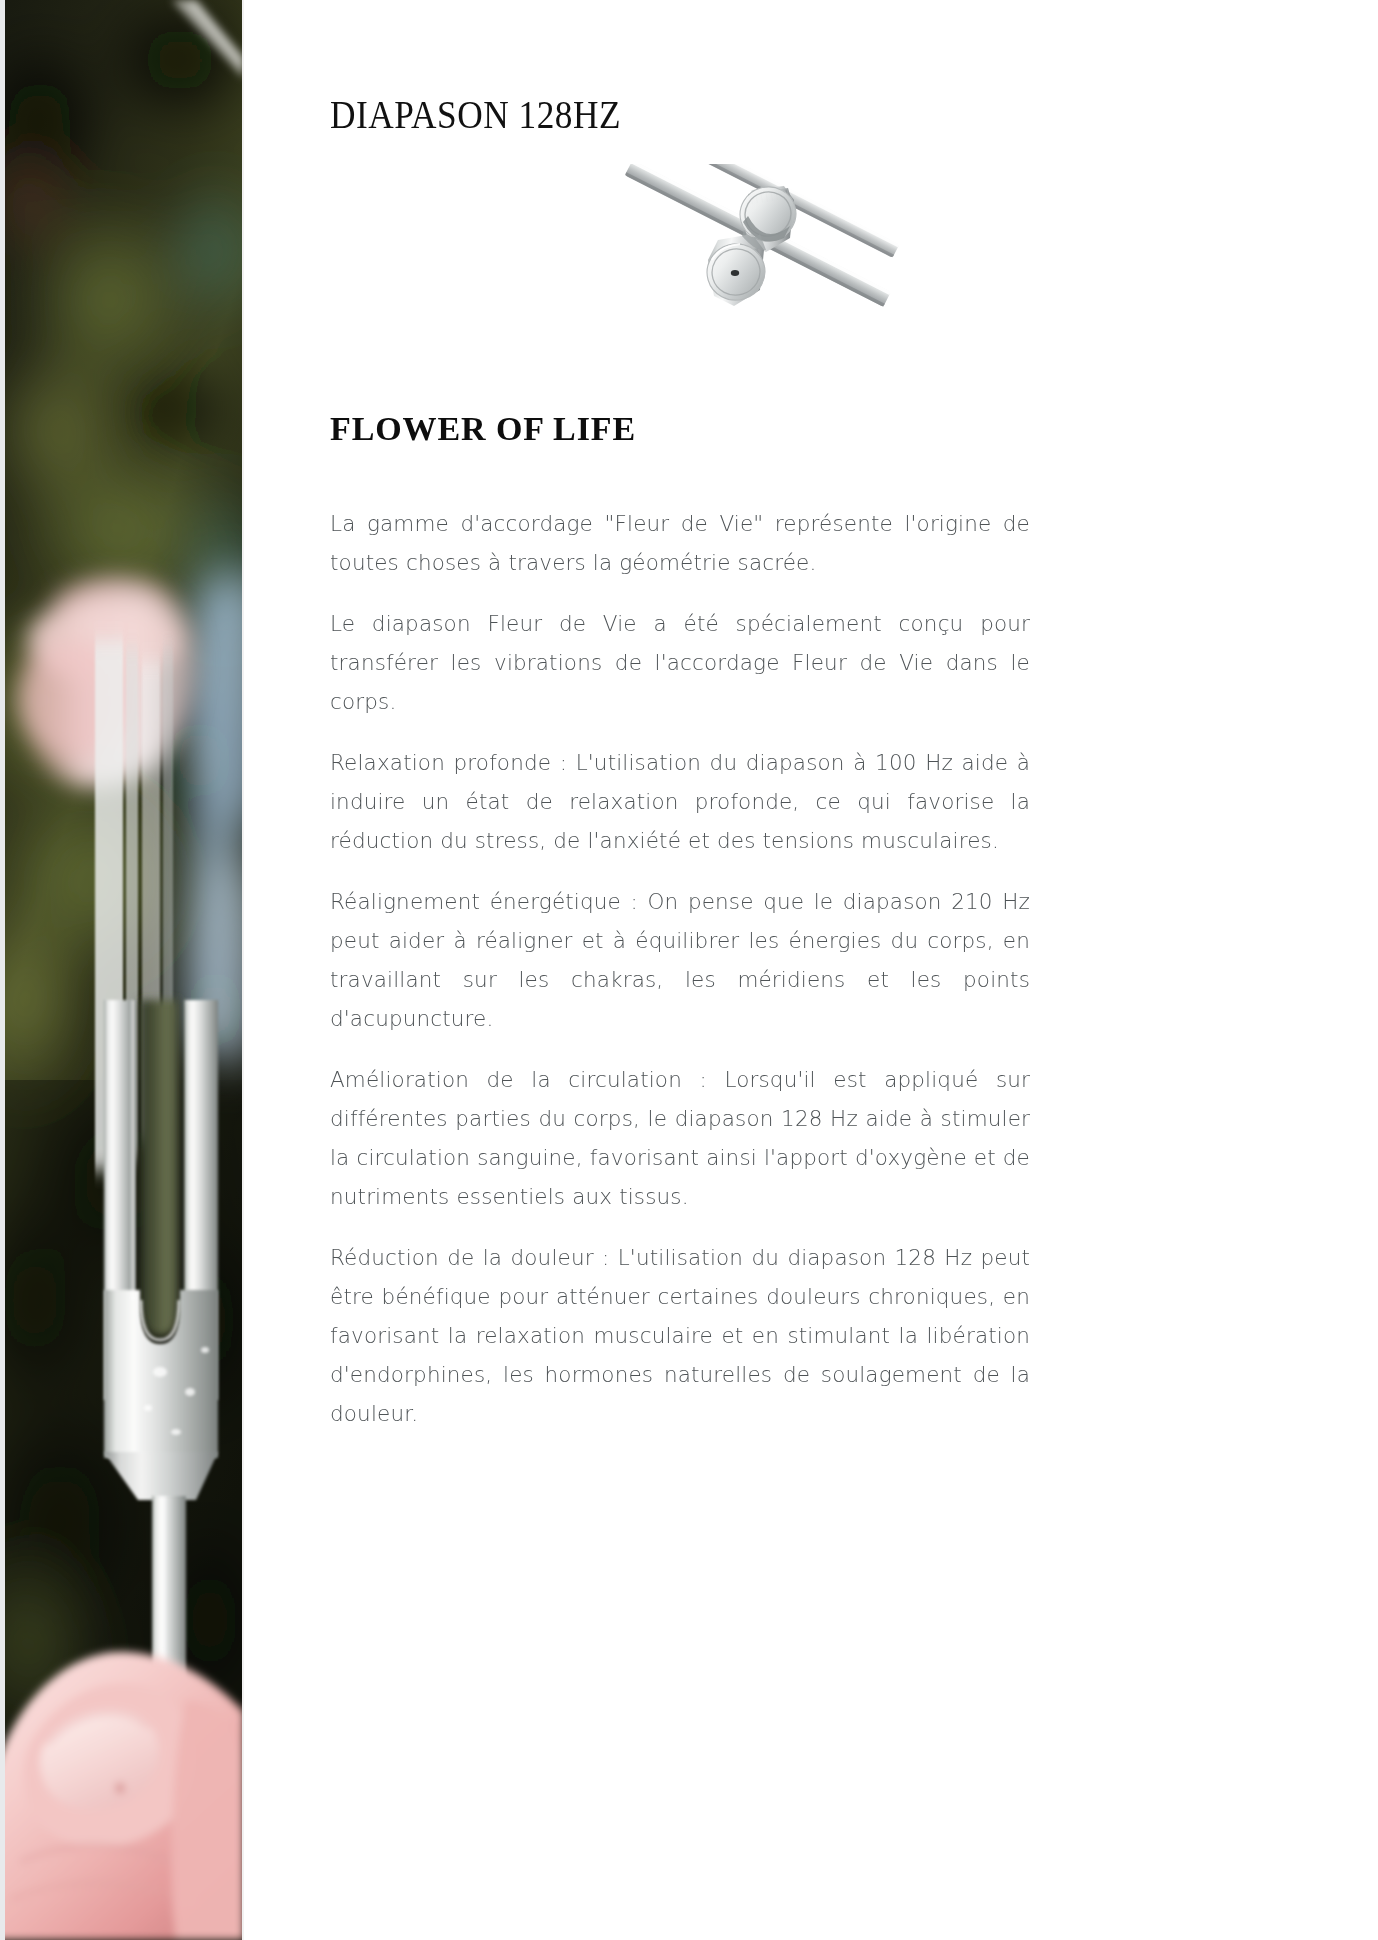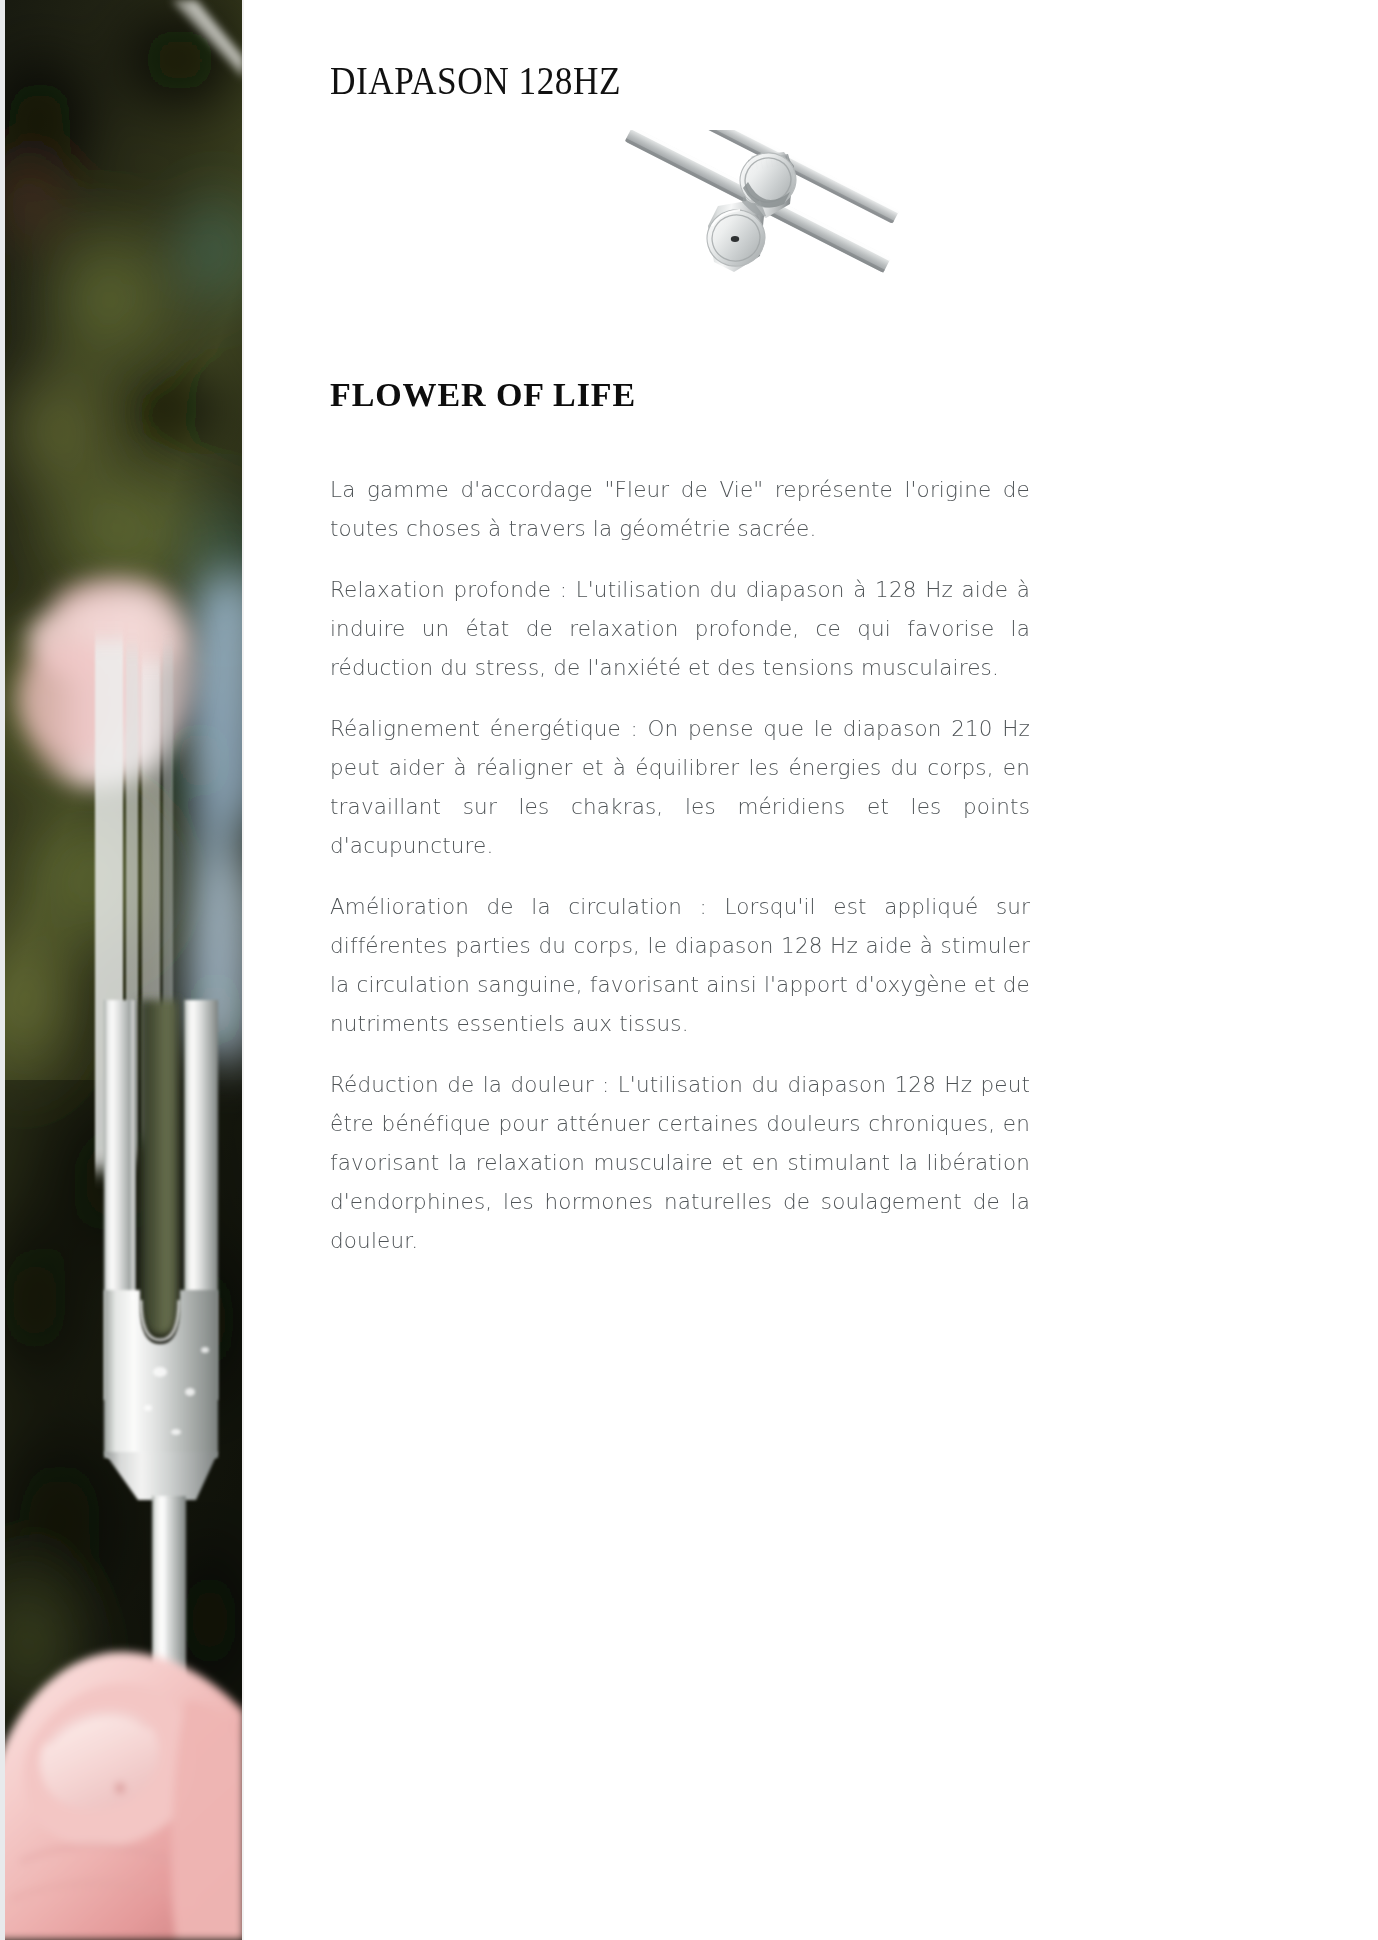--- a/index.html
+++ b/index.html
@@ -59,21 +59,21 @@
     position: relative;
     flex: 1 1 auto;
     height: 1940px;
     background: #ffffff;
   }
 
   .inner {
     position: relative;
     padding-left: 86px;
     padding-right: 86px;
-    padding-top: 57px;
+    padding-top: 91px;
     box-sizing: border-box;
     width: 100%;
   }
 
   .product-title {
     font-family: "Liberation Serif", "DejaVu Serif", serif;
     font-size: 41px;
     line-height: 1.15;
     letter-spacing: 0.6px;
     color: #111111;
@@ -469,21 +469,22 @@
           </g>
 
           <path d="M190,72 Q204,88 214,86 L208,70 Q200,78 192,66 Z" fill="#9aa0a1" opacity="0.7"></path>
         </svg>
       </div>
 
       <h2 class="section-heading">FLOWER OF LIFE</h2>
 
       <div class="body-copy">
         <p>La gamme d'accordage "Fleur de Vie" représente l'origine de toutes choses à travers la géométrie sacrée.</p>
-        <p>Relaxation profonde : L'utilisation du diapason à 128 Hz aide à induire un état de relaxation profonde, ce qui favorise la réduction du stress, de l'anxiété et des tensions musculaires.</p>
+        <p>Le diapason Fleur de Vie a été spécialement conçu pour transférer les vibrations de l'accordage Fleur de Vie dans le corps.</p>
+        <p>Relaxation profonde : L'utilisation du diapason à 100 Hz aide à induire un état de relaxation profonde, ce qui favorise la réduction du stress, de l'anxiété et des tensions musculaires.</p>
         <p>Réalignement énergétique : On pense que le diapason 210 Hz peut aider à réaligner et à équilibrer les énergies du corps, en travaillant sur les chakras, les méridiens et les points d'acupuncture.</p>
         <p>Amélioration de la circulation : Lorsqu'il est appliqué sur différentes parties du corps, le diapason 128 Hz aide à stimuler la circulation sanguine, favorisant ainsi l'apport d'oxygène et de nutriments essentiels aux tissus.</p>
         <p>Réduction de la douleur : L'utilisation du diapason 128 Hz peut être bénéfique pour atténuer certaines douleurs chroniques, en favorisant la relaxation musculaire et en stimulant la libération d'endorphines, les hormones naturelles de soulagement de la douleur.</p>
       </div>
 
     </div>
   </div>
 </div>
 
 </body></html>

